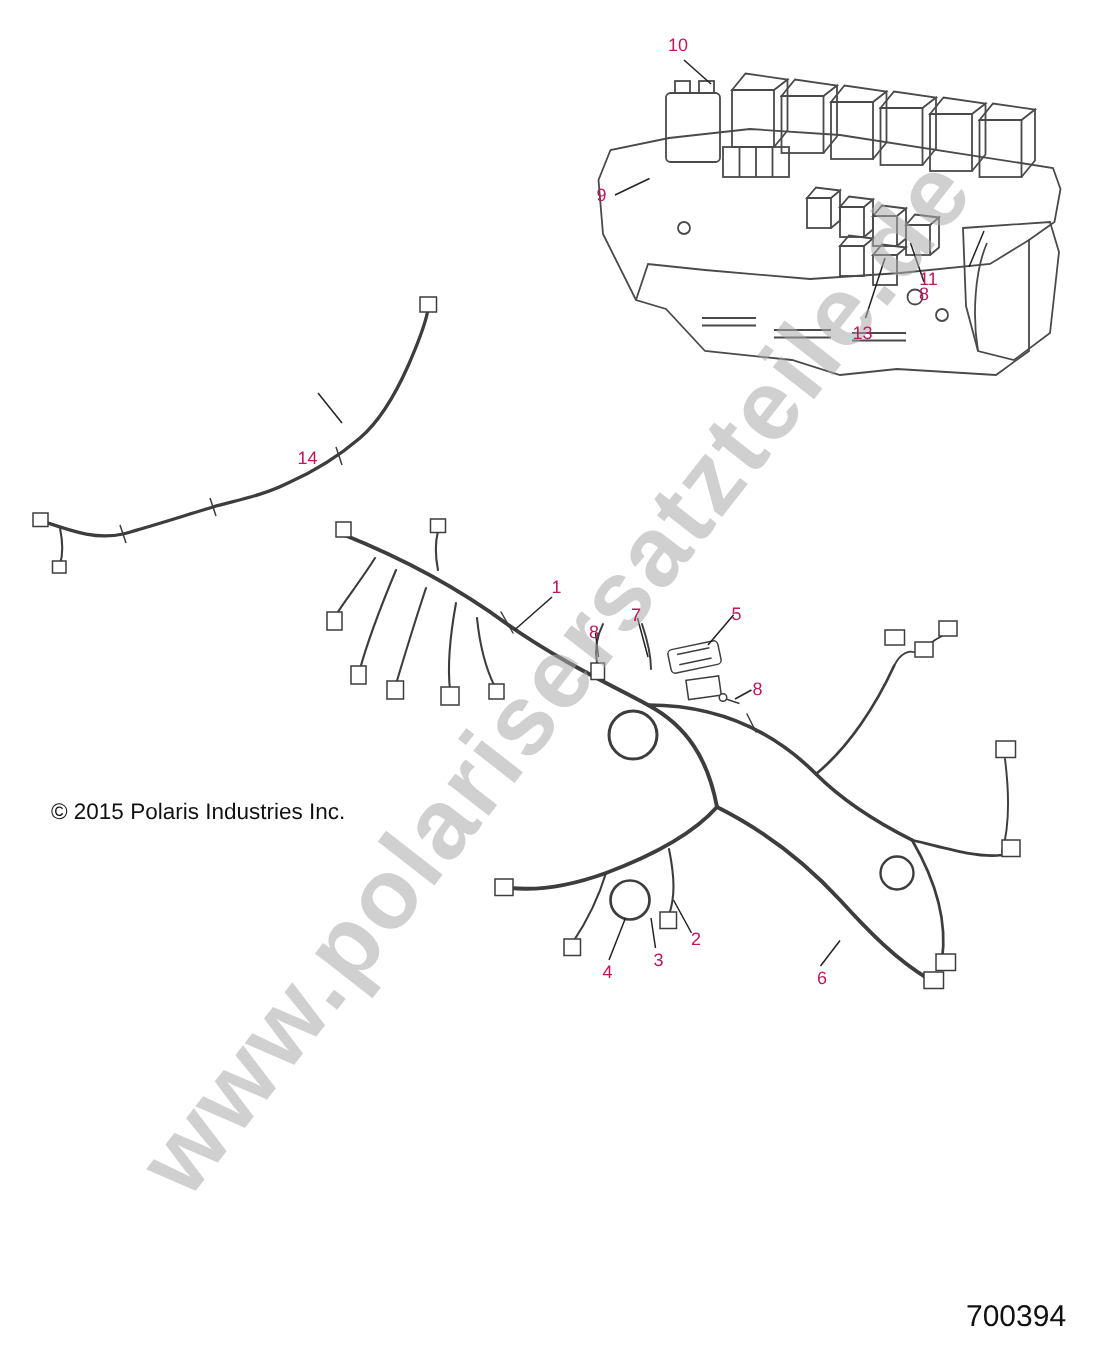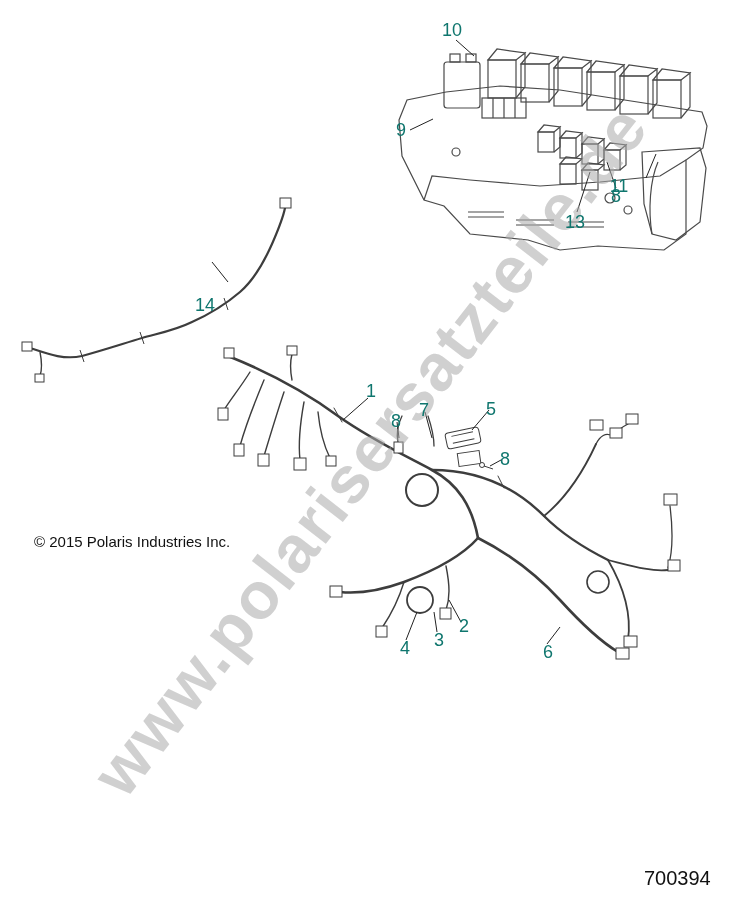--- a/index.html
+++ b/index.html
@@ -22,22 +22,22 @@
     font-weight:bold;
     letter-spacing:2px;
     color:rgba(170,170,170,0.55);
     z-index:3;
     pointer-events:none;
     white-space:nowrap;
   }
   .callout{
     position:absolute;
     transform:translate(-50%,-50%);
-    font-size:18px;
-    color:#0f766e;
+    font-size:12px;
+    color:#be185d;
     z-index:4;
     line-height:1;
   }
   .copyright{
     position:absolute;
     left:34px;top:533px;
     font-size:15px;
     color:#111;
     z-index:4;
   }

